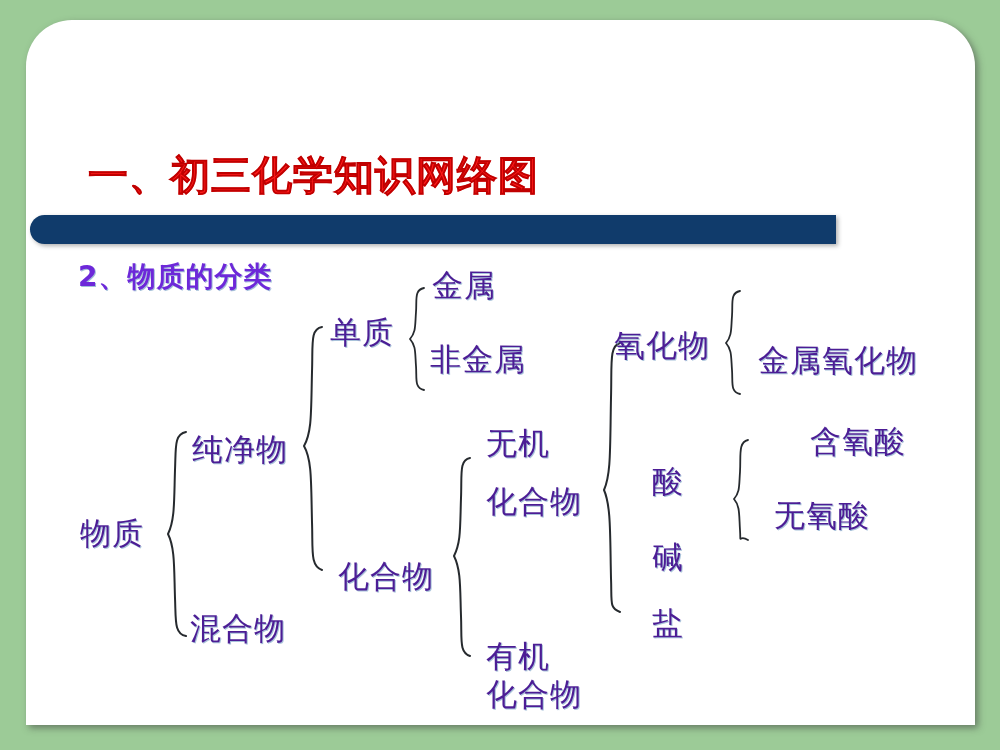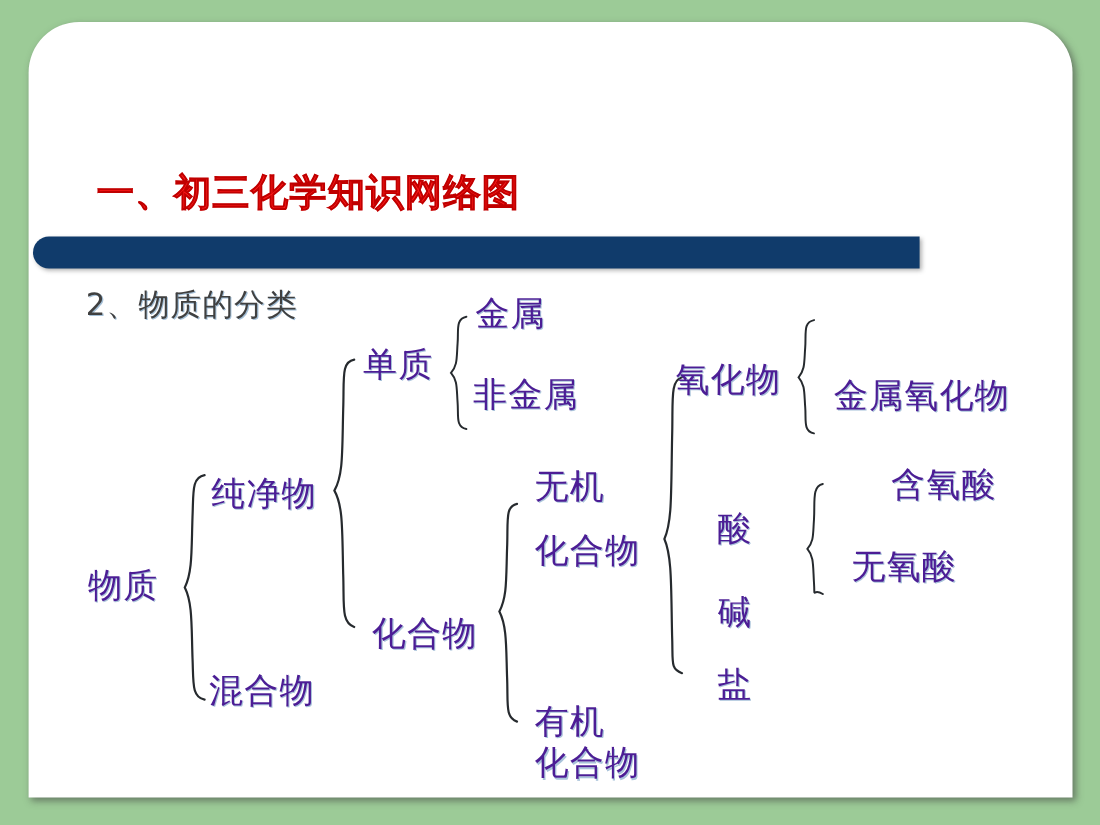--- a/index.html
+++ b/index.html
@@ -28,21 +28,21 @@
     background: #ffffff;
     border-top-left-radius: 46px;
     border-top-right-radius: 46px;
     box-shadow: 3px 3px 7px rgba(60,60,60,0.55);
   }
   
   #title {
     position: absolute;
     left: 88px;
     top: 152px;
-    font-size: 34px;
+    font-size: 40px;
     line-height: 46px;
     font-weight: bold;
     letter-spacing: 1px;
     color: #ff1a1a;
     -webkit-text-stroke: 0.7px #c00000;
     white-space: nowrap;
   }
   
   #navy-bar {
     position: absolute;
@@ -72,22 +72,22 @@
     white-space: pre;
     text-shadow: 1px 1px 0 rgba(140,175,205,0.75);
     letter-spacing: 1px;
   }
   #subtitle {
     position: absolute;
     left: 78px;
     top: 260px;
     font-size: 28px;
     line-height: 34px;
-    font-weight: normal;
-    color: #404040;
+    font-weight: bold;
+    color: #6d28d9;
     text-shadow: 1px 1px 0 rgba(140,175,205,0.8);
     white-space: nowrap;
     letter-spacing: 1px;
   }
   .stack {
     line-height: 34px;
   }
   svg.braces {
     position: absolute;
     left: 0;

